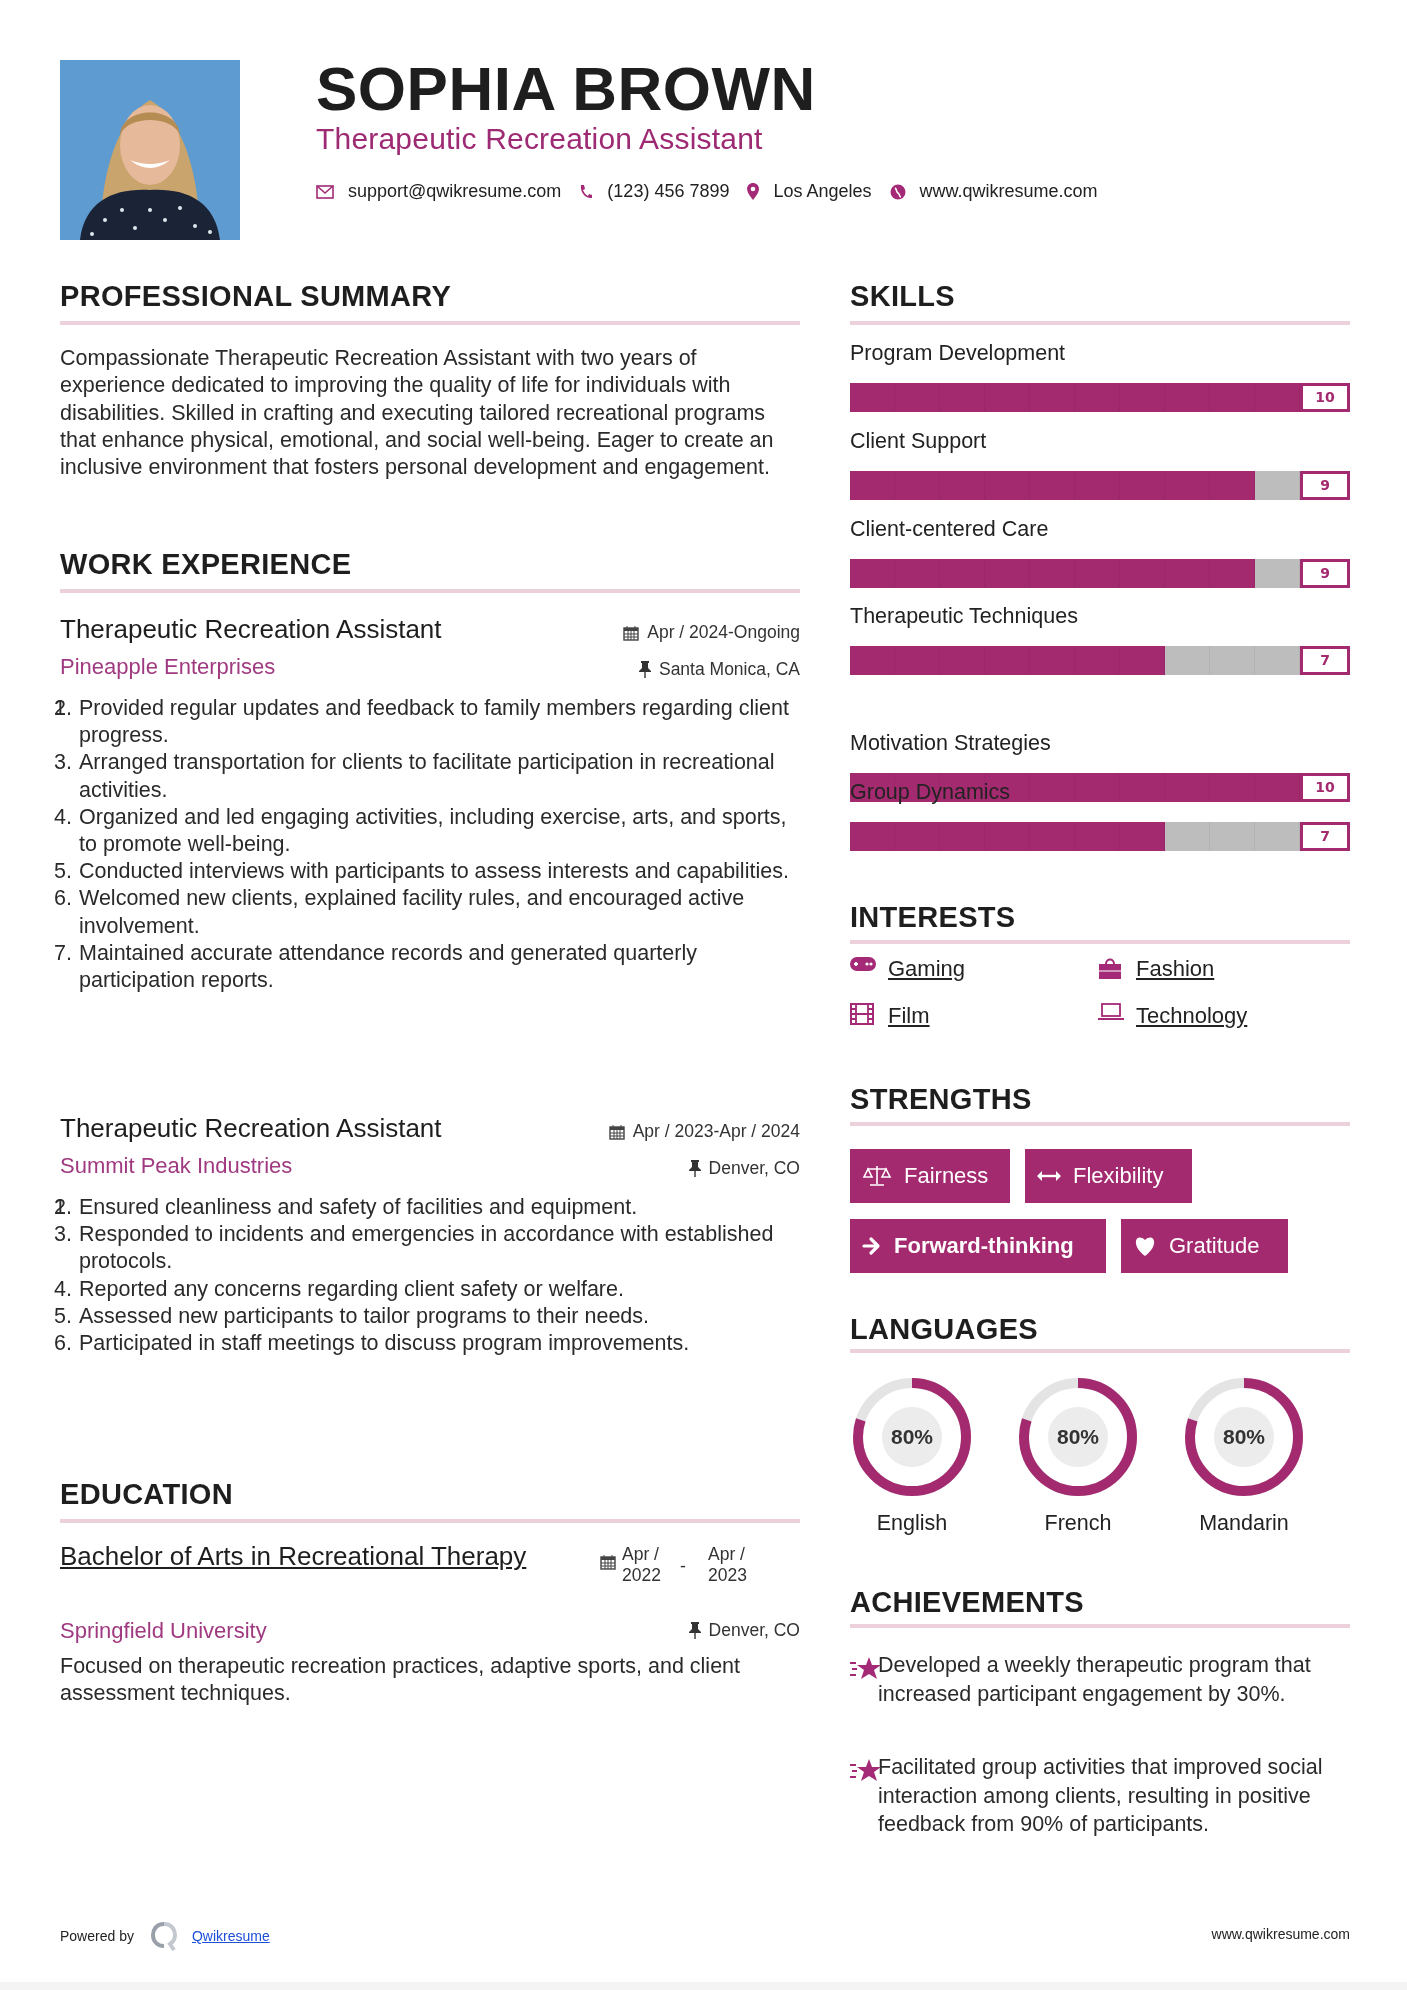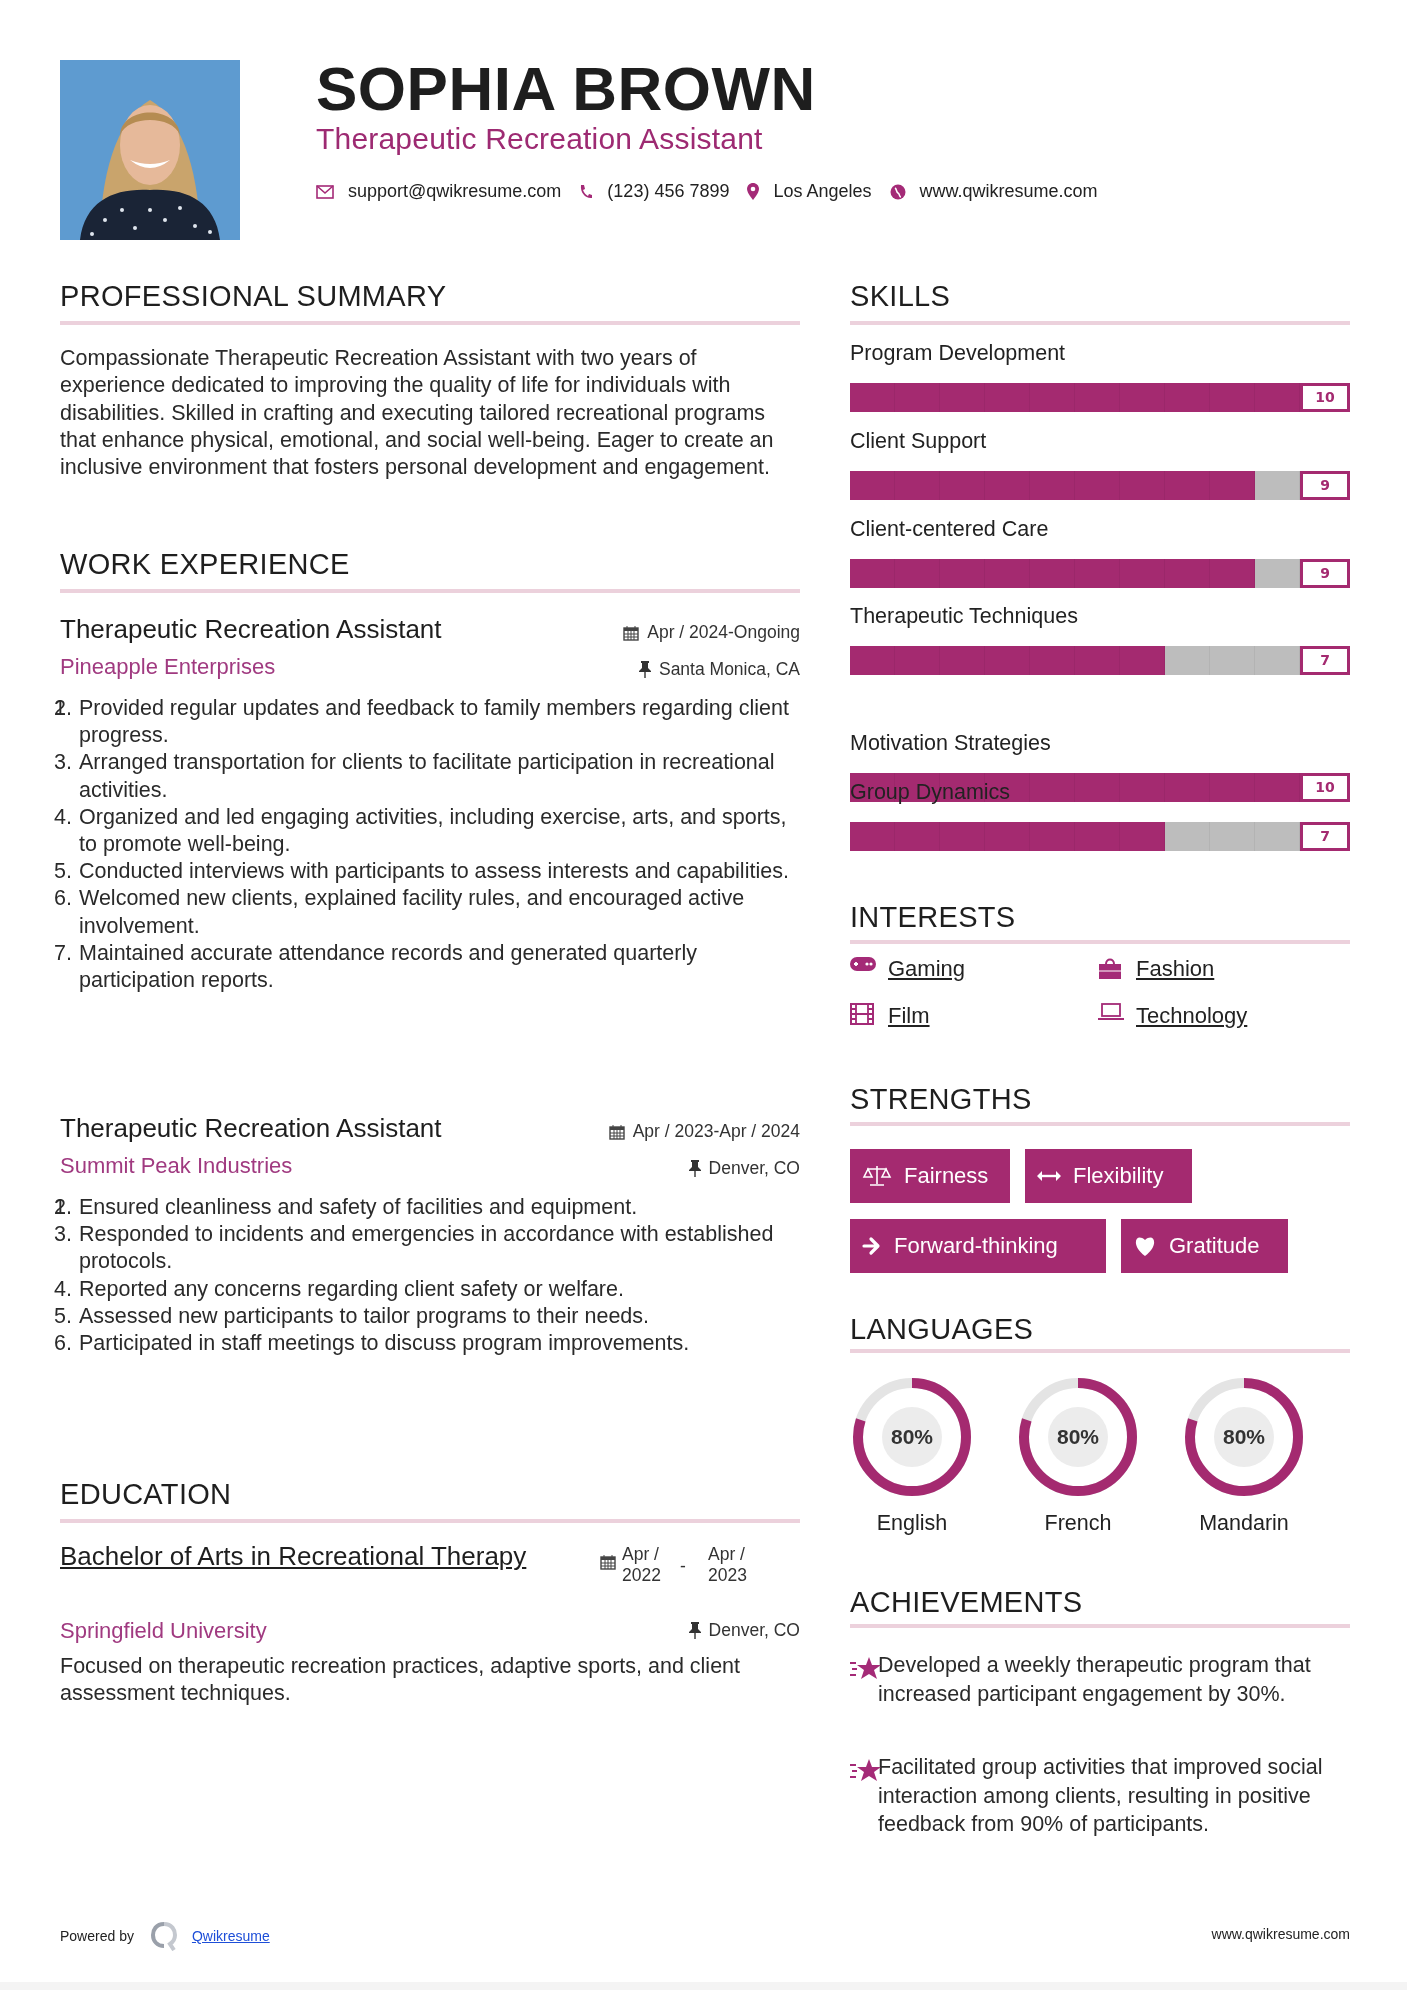--- a/index.html
+++ b/index.html
@@ -11,21 +11,21 @@
   
   .photo { position: absolute; left: 60px; top: 60px; width: 180px; height: 180px; background: #5e9bd0; overflow: hidden; }
   .photo svg { display:block; }
   .name { position: absolute; left: 316px; top: 58px; font-size: 62px; font-weight: 700; letter-spacing: 0.5px; color: #1e1e1e; line-height: 1; }
   .jobtitle { position: absolute; left: 316px; top: 124px; font-size: 30px; color: #9d2a72; line-height: 1; letter-spacing: 0.2px; }
   .contacts { position: absolute; left: 316px; top: 181px; display: flex; align-items: center; font-size: 18px; color: #222; white-space: nowrap; }
   .contacts .ci { display:flex; align-items:center; margin-right: 18px; }
   .contacts .ico { color:#a42a77; margin-right: 14px; display:inline-flex; align-items:center; }
 
   
-  .sec-title { position: absolute; font-size: 29px; font-weight: 400; color: #1e1e1e; letter-spacing: 0.3px; line-height: 1; }
+  .sec-title { position: absolute; font-size: 29px; font-weight: 700; color: #1e1e1e; letter-spacing: 0.3px; line-height: 1; }
   .sec-rule { position: absolute; height: 4px; background: #ecd1dc; }
   .left .sec-rule { width: 740px; }
 
   
   .summary { position: absolute; left: 60px; top: 345px; width: 745px; font-size: 21.5px; line-height: 27.3px; color: #2a2a2a; }
   .job { position: absolute; left: 60px; width: 740px; }
   .job-title { position:absolute; left:0; top:0; font-size: 26px; color:#1e1e1e; line-height:1; }
   .job-date { position:absolute; right:0; top:6px; font-size:17.5px; color:#333; display:flex; align-items:center; white-space:nowrap; }
   .job-company { position:absolute; left:0; top:40px; font-size: 22px; color:#a03a80; line-height:1; }
   .job-loc { position:absolute; right:0; top:43px; font-size:17.5px; color:#333; display:flex; align-items:center; white-space:nowrap; }
@@ -415,21 +415,21 @@
     </div>
     <div class="strength" style="left:1025px;top:1149px;width:167px;">
       <span class="ico">
         <svg width="24" height="12" viewBox="0 0 24 12">
             <path d="M3 6h18" stroke="#fff" stroke-width="2.4"></path>
             <path d="M0 6l5-5v10zM24 6l-5-5v10z" fill="#fff"></path>
           </svg>
       </span>
       <span>Flexibility</span>
     </div>
-    <div class="strength" style="left:850px;top:1219px;width:256px;">
+    <div class="strength" style="left:850px;top:1219px;width:256px;font-weight:bold;">
       <span class="ico">
         <svg width="20" height="20" viewBox="0 0 20 20">
             <path d="M2 10h13M9 3l7 7-7 7" fill="none" stroke="#fff" stroke-width="3.2" stroke-linecap="round" stroke-linejoin="round"></path>
           </svg>
       </span>
       <span>Forward-thinking</span>
     </div>
     <div class="strength" style="left:1121px;top:1219px;width:167px;">
       <span class="ico">
         <svg width="24" height="22" viewBox="0 0 24 22">

